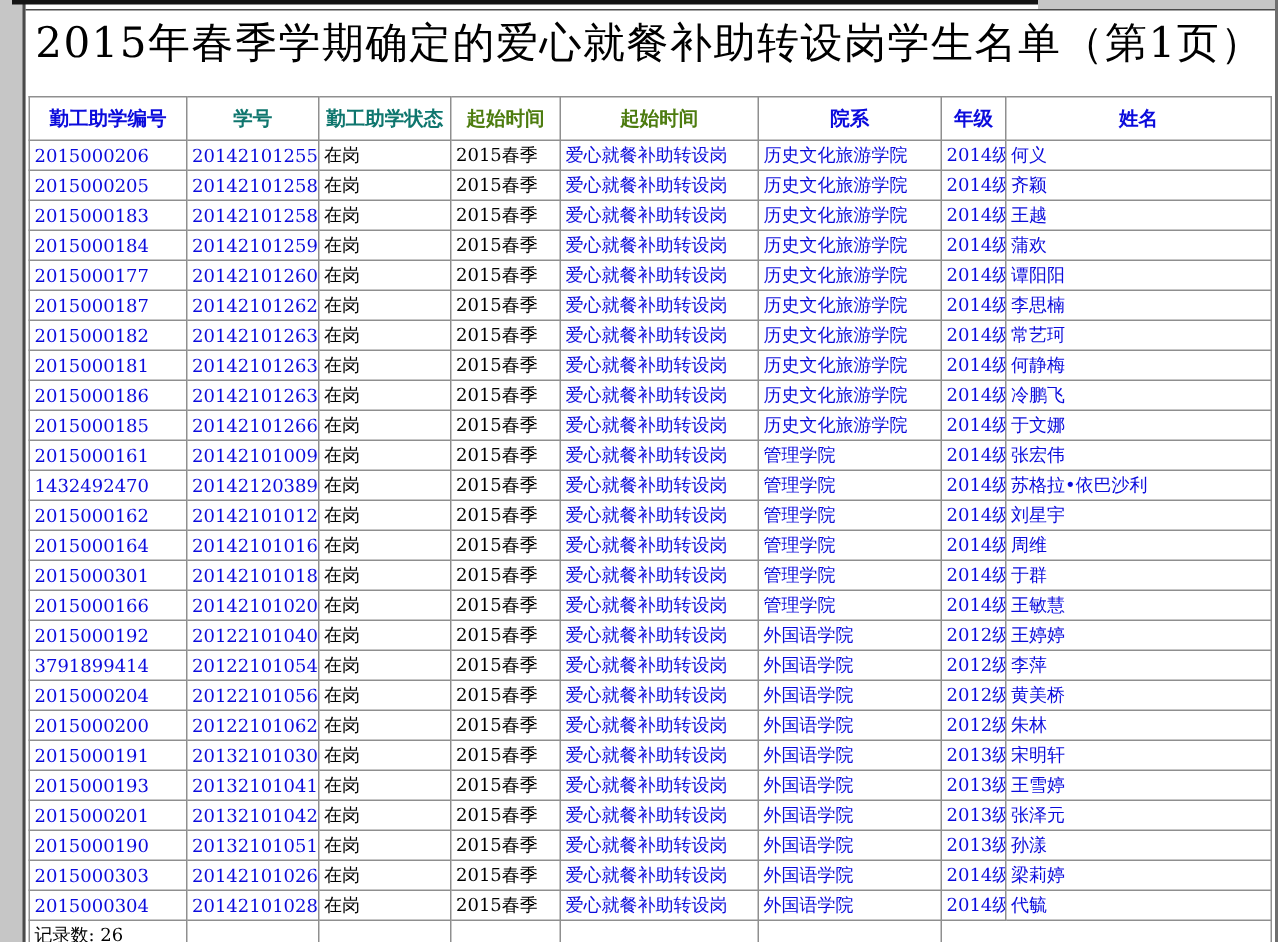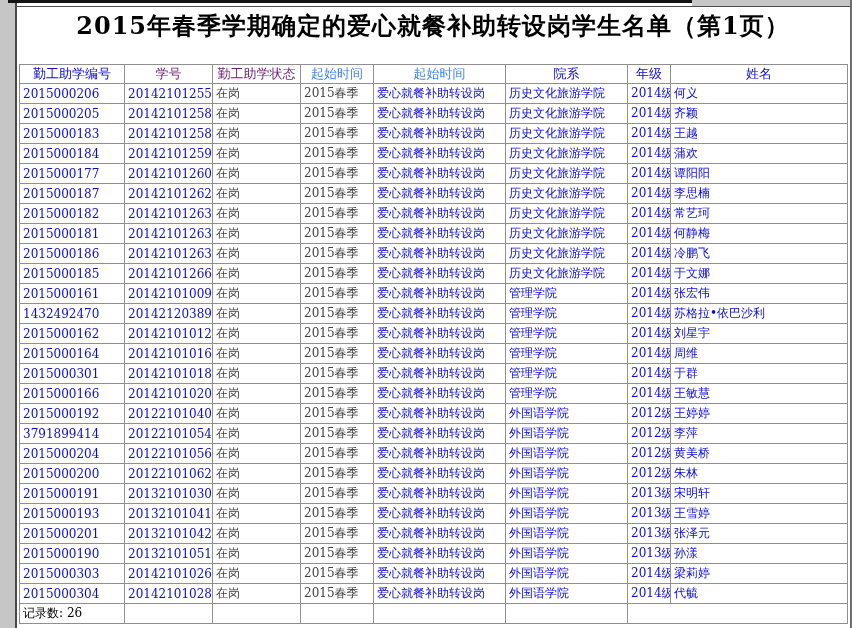--- a/index.html
+++ b/index.html
@@ -11,44 +11,44 @@
   
   .left-strip   { position:absolute; left:0; top:0; width:17px; height:628px;
                   background:#c6c6c6; border-right:2px solid #4a4a4a; }
   .top-inset-line { position:absolute; left:17px; top:6px; width:835px; height:1px; background:#4a4a4a; }
   .top-black-bar  { position:absolute; left:8px; top:0; width:684px; height:3px; background:#141414; }
   .top-right-grey { position:absolute; left:692px; top:0; width:160px; height:6px; background:#c6c6c6; }
   .right-edge     { position:absolute; right:0; top:0; width:2px; height:628px; background:#6e6e6e; }
 
   .title {
     position:absolute; left:19px; top:10px; width:828px;
-    text-align:center; font-size:24px; font-weight:bold; color:#000;
+    text-align:center; font-size:28px; font-weight:normal; color:#000;
     letter-spacing:1px; white-space:nowrap;
   }
 
   table.report {
     position:absolute; left:19px; top:64px; width:828px;
     border-collapse:collapse; table-layout:fixed;
     font-family:"DejaVu Serif", serif;
   }
   .report th, .report td {
     border:1px solid #8f8f8f; overflow:hidden; white-space:nowrap;
     vertical-align:middle;
   }
-  .report th { height:18px; font-size:13px; font-weight:normal; text-align:center; padding:0 2px; }
+  .report th { height:18px; font-size:13px; font-weight:bold; text-align:center; padding:5px 2px; }
   .report td { height:20px; font-size:12px; padding-left:3px; text-align:left; }
 
   
   th.h-blue  { color:#0b0bdc; }
-  th.h-green { color:#701a75; }
-  th.h-black { color:#3b82f6; }
+  th.h-green { color:#0f766e; }
+  th.h-black { color:#4d7c0f; }
 
   
   td.c0, td.c1, td.c4, td.c5, td.c6, td.c7 { color:#0b0bdc; }
-  td.c2, td.c3 { color:#404040; }
+  td.c2, td.c3 { color:#000000; }
   td.summary-cell { color:#000000; }
 </style>
 </head>
 <body>
 
 <div class="left-strip"></div>
 <div class="top-black-bar"></div>
 <div class="top-right-grey"></div>
 <div class="top-inset-line"></div>
 <div class="right-edge"></div>

